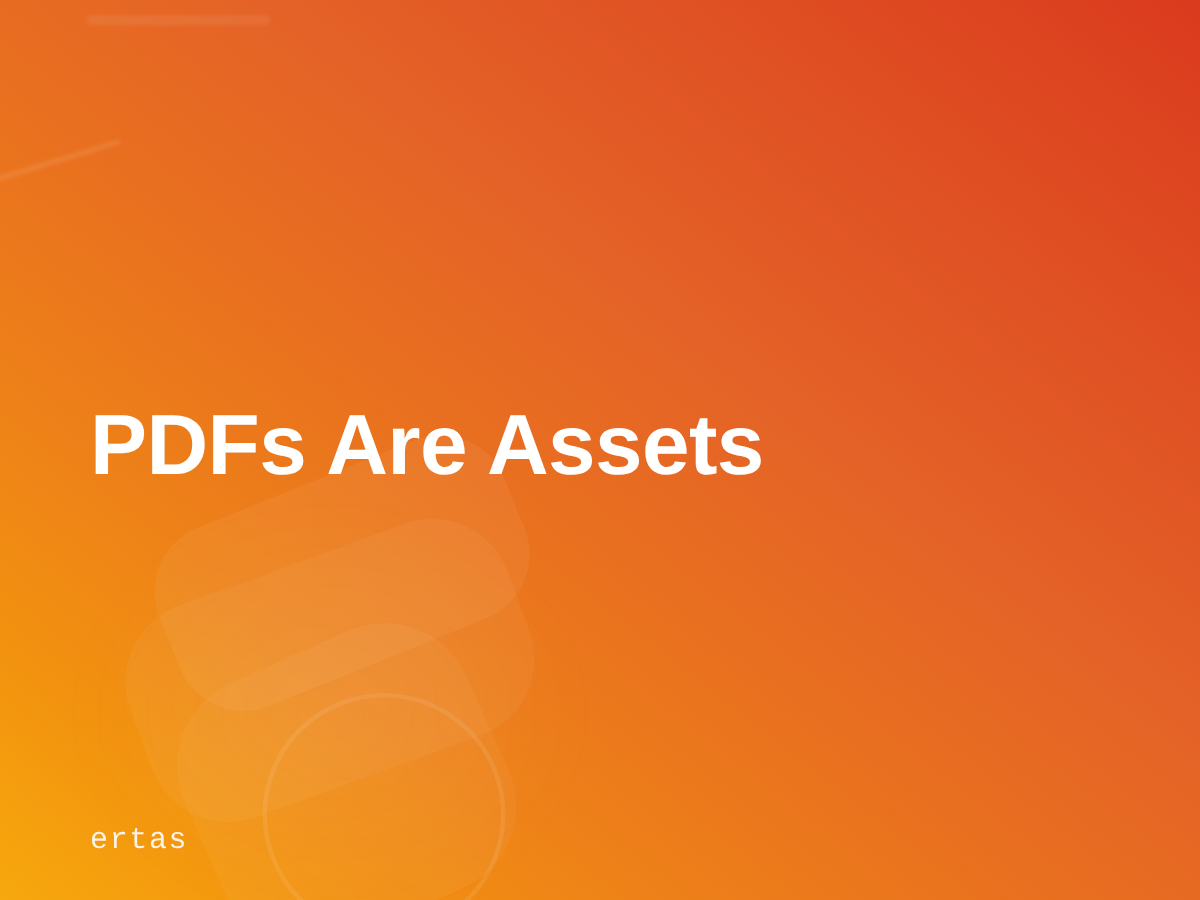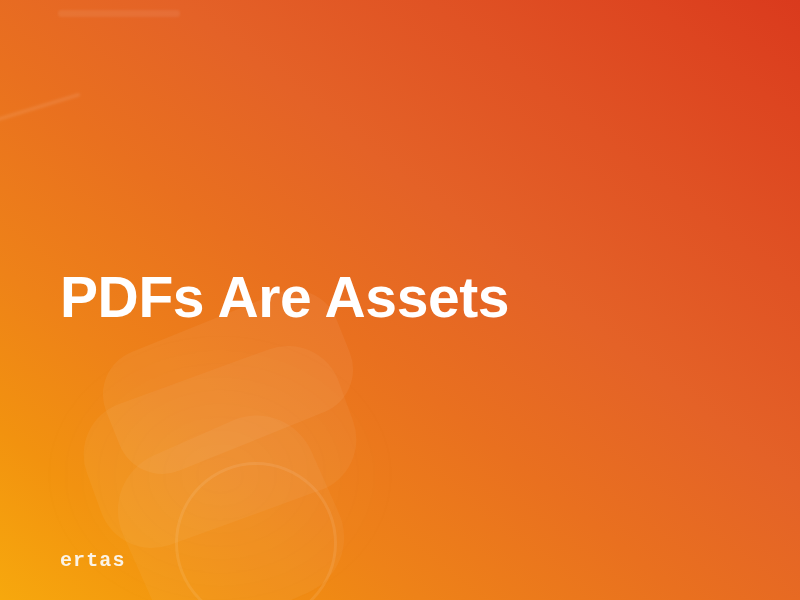--- a/index.html
+++ b/index.html
@@ -132,21 +132,21 @@
     color: #ffffff;
     white-space: nowrap;
   }
 
   .slide-footer {
     position: absolute;
     left: 60px;
     top: 549px;
     font-family: "Liberation Mono", "DejaVu Sans Mono", monospace;
     font-size: 20px;
-    font-weight: bold;
+    font-weight: normal;
     letter-spacing: 1.1px;
     color: #fbf3e6;
   }
 </style>
 </head>
 <body>
 
 <div id="slide">
 
   <div class="deco-layer">

